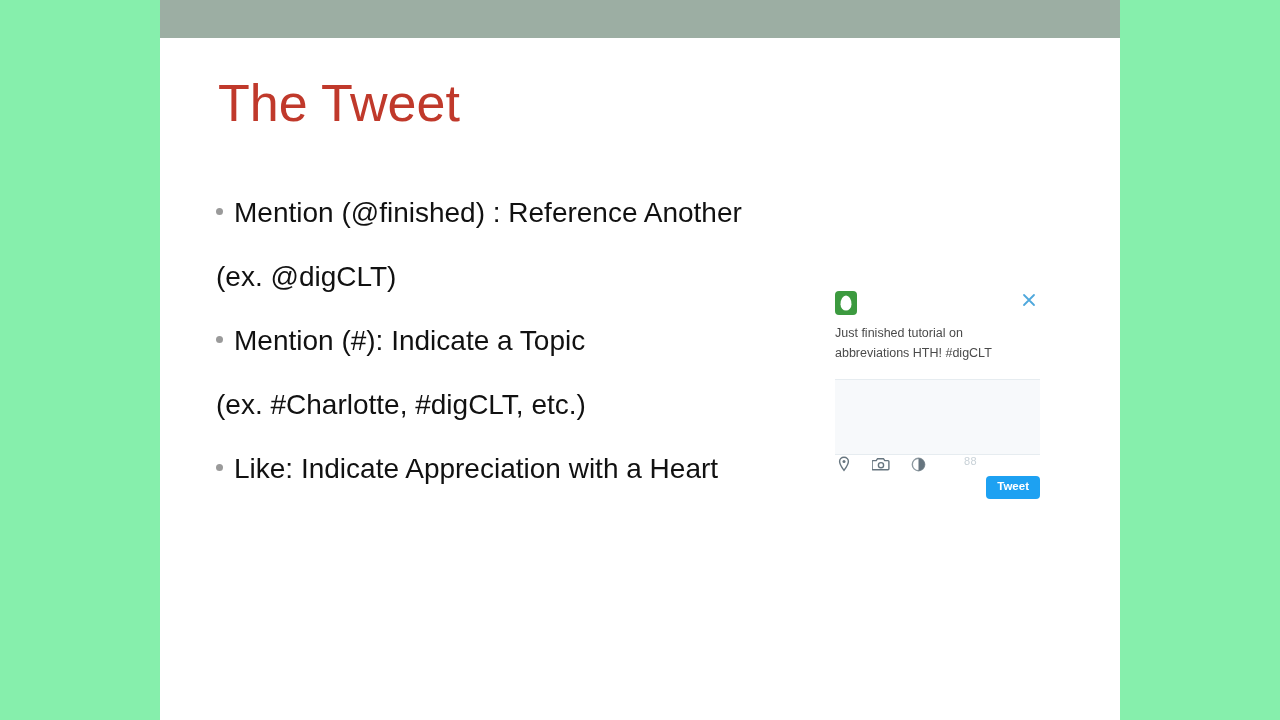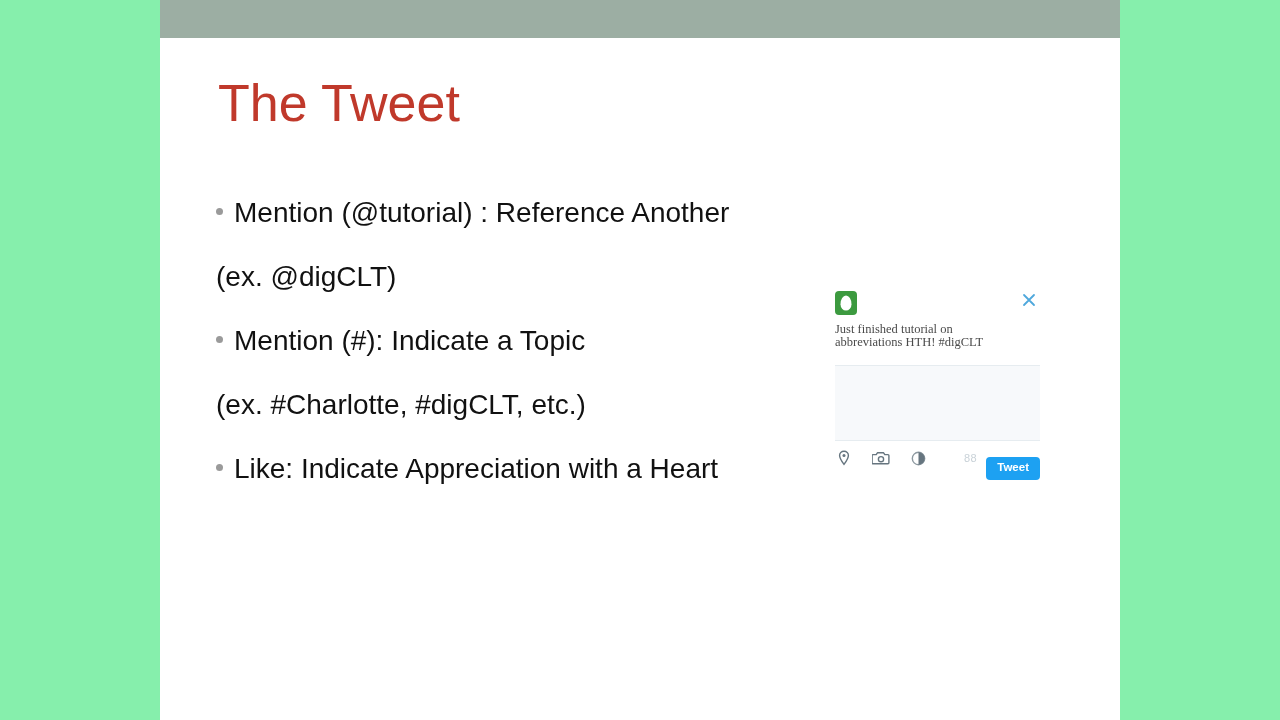--- a/index.html
+++ b/index.html
@@ -129,43 +129,43 @@
     width: 18px;
     height: 18px;
     cursor: pointer;
   }
   #tweet-close svg { display: block; }
 
   #tweet-text {
     margin: 6px 0 0 10px;
     width: 186px;
     font-size: 12.5px;
-    line-height: 13px;
+    line-height: 20px;
     color: #4a4a4a;
-    font-family: Liberation Serif, serif;
+    font-family: Liberation Sans, sans-serif;
   }
 
   #tweet-panel {
     margin-top: 16px;
     margin-left: 10px;
     width: 205px;
     height: 76px;
     background: #F7F9FB;
     border-top: 1px solid #E6ECF0;
     border-bottom: 1px solid #E6ECF0;
     box-sizing: border-box;
   }
 
   #tweet-actions {
     position: relative;
     margin-left: 10px;
     width: 205px;
     height: 34px;
     display: flex;
-    align-items: center;
+    align-items: flex-start;
   }
 
   .tw-icon {
     width: 18px;
     height: 18px;
     margin-right: 19px;
     display: flex;
     align-items: center;
     justify-content: center;
     cursor: pointer;
@@ -202,21 +202,21 @@
   <div id="slide">
 
     <div id="slide-topbar"></div>
 
     <div id="slide-title">The Tweet</div>
 
     <div id="bullet-list">
 
       <div class="bullet-line">
         <span class="bullet-dot"></span>
-        <span>Mention (@tutorial) : Reference Another</span>
+        <span>Mention (@finished) : Reference Another</span>
       </div>
 
       <div class="bullet-line no-marker">
         <span class="bullet-dot"></span>
         <span>(ex. @digCLT)</span>
       </div>
 
       <div class="bullet-line">
         <span class="bullet-dot"></span>
         <span>Mention (#): Indicate a Topic</span>

